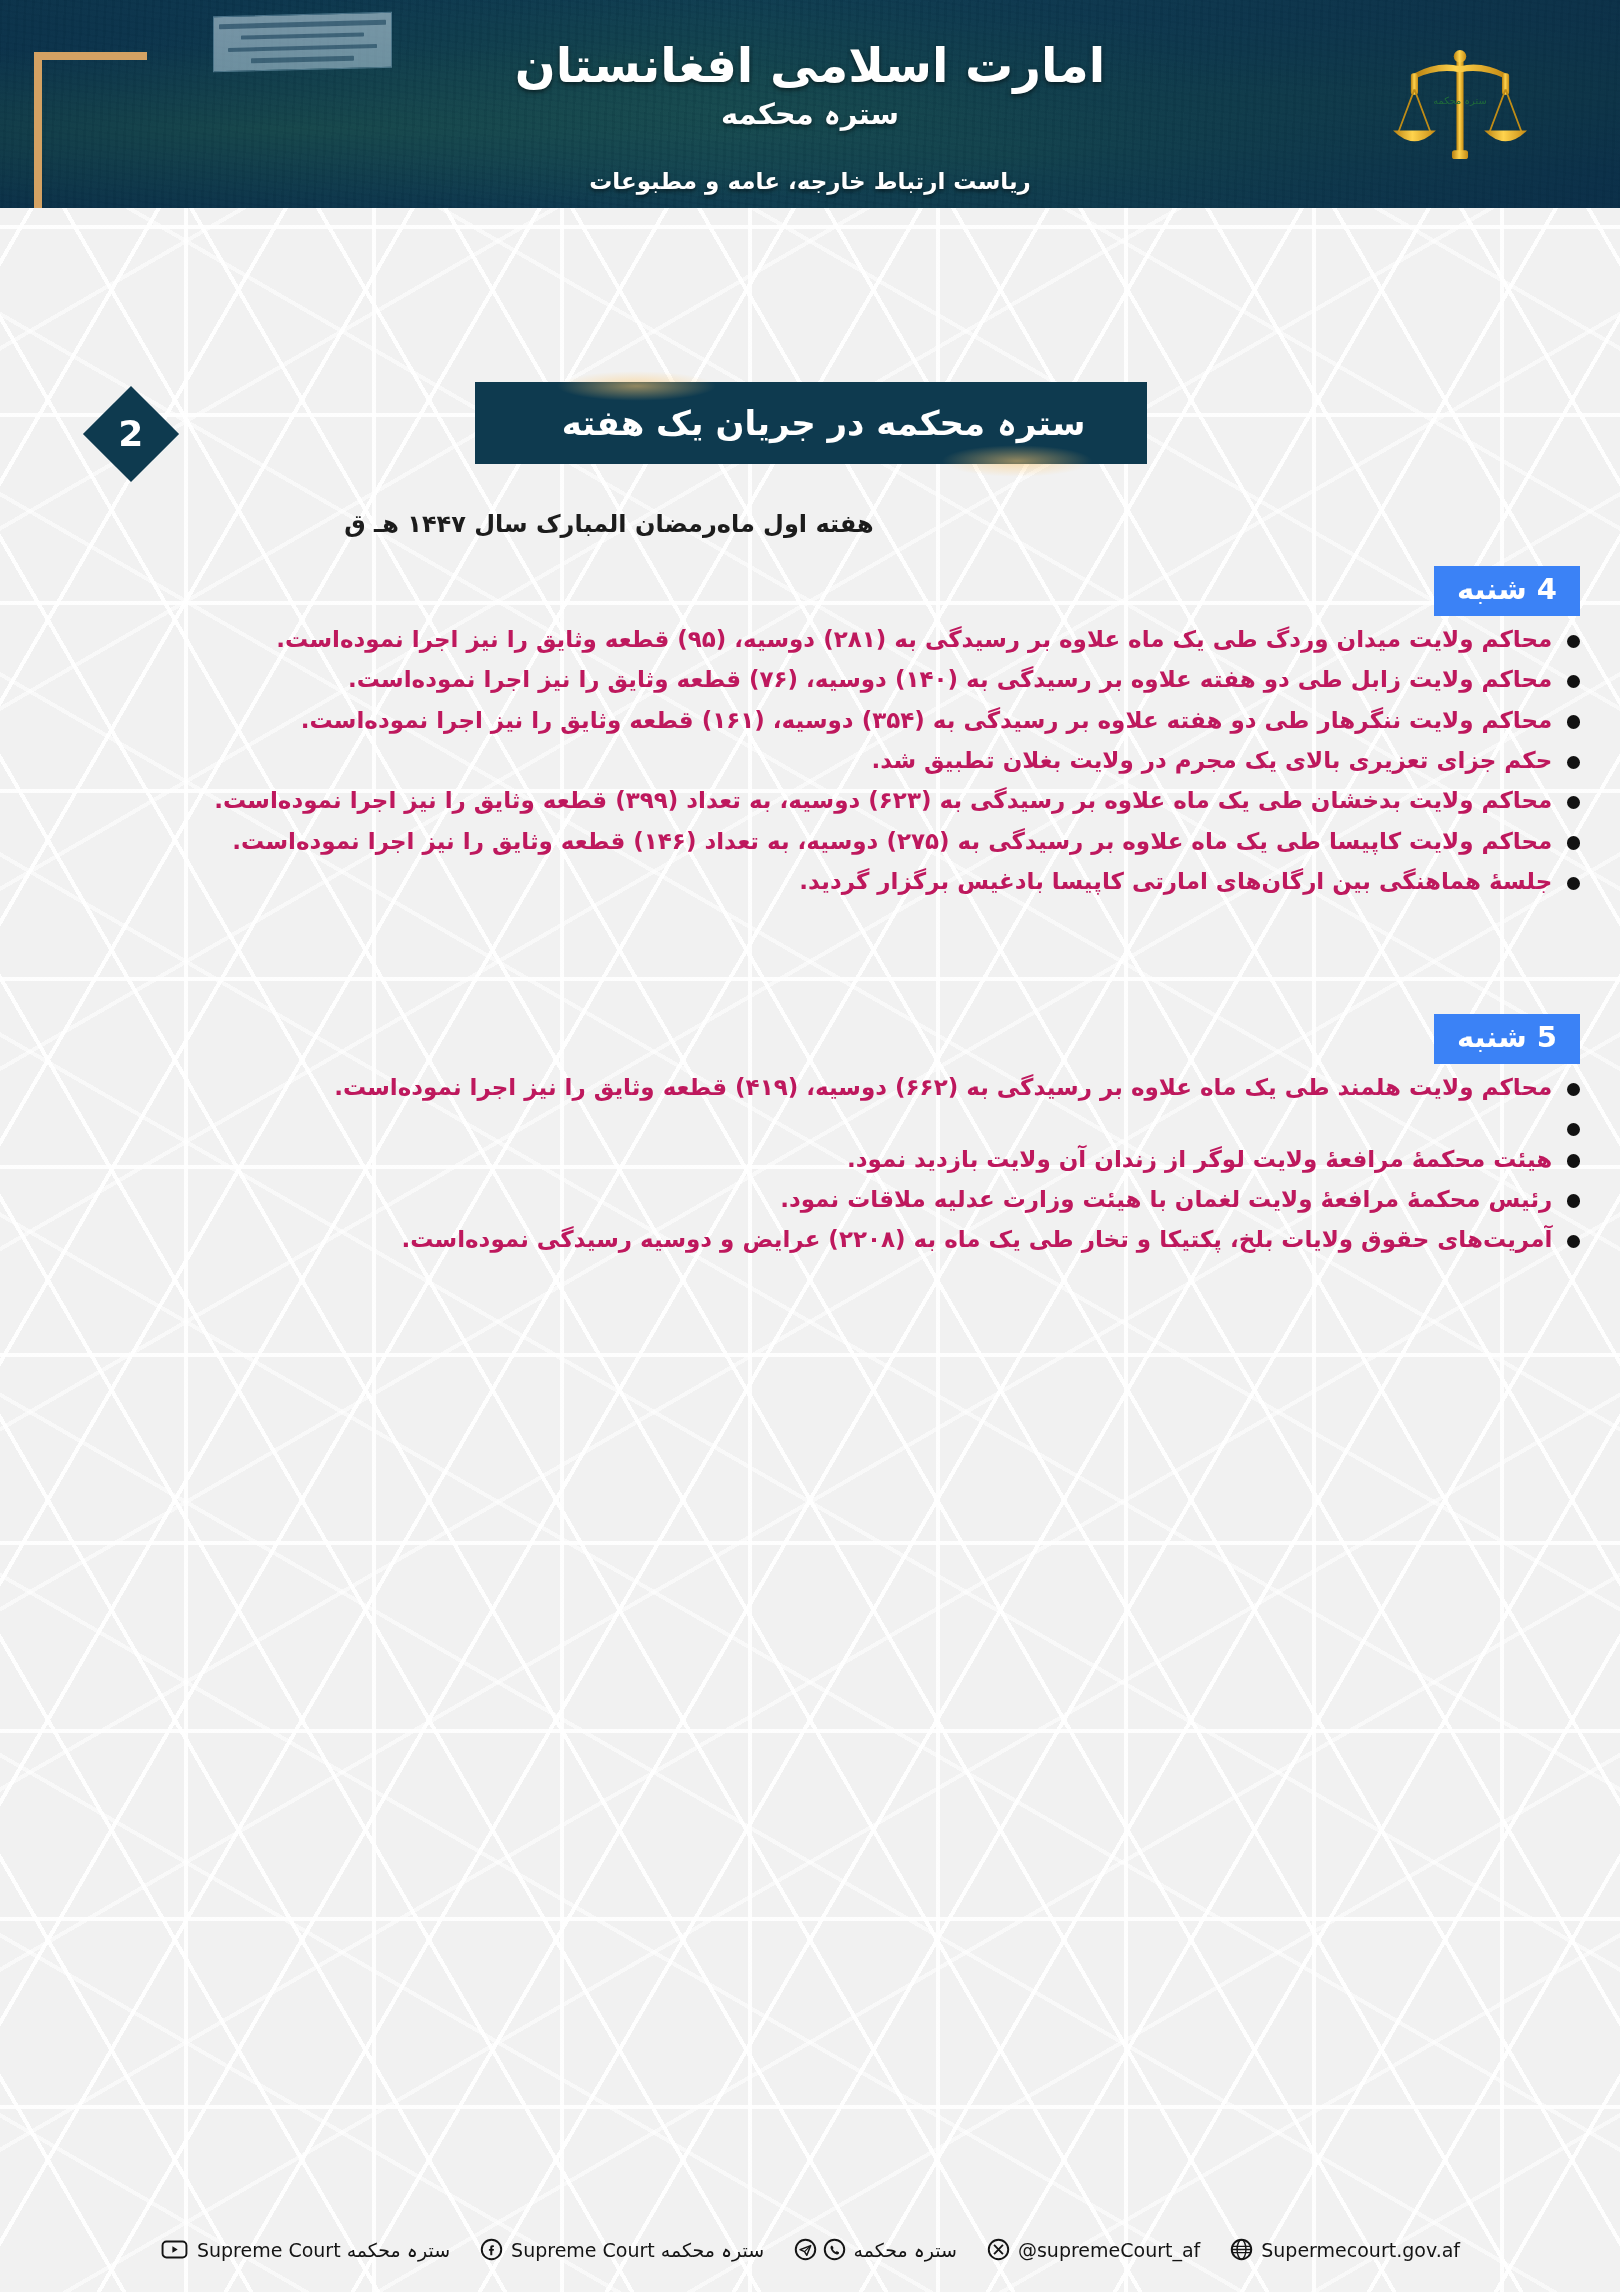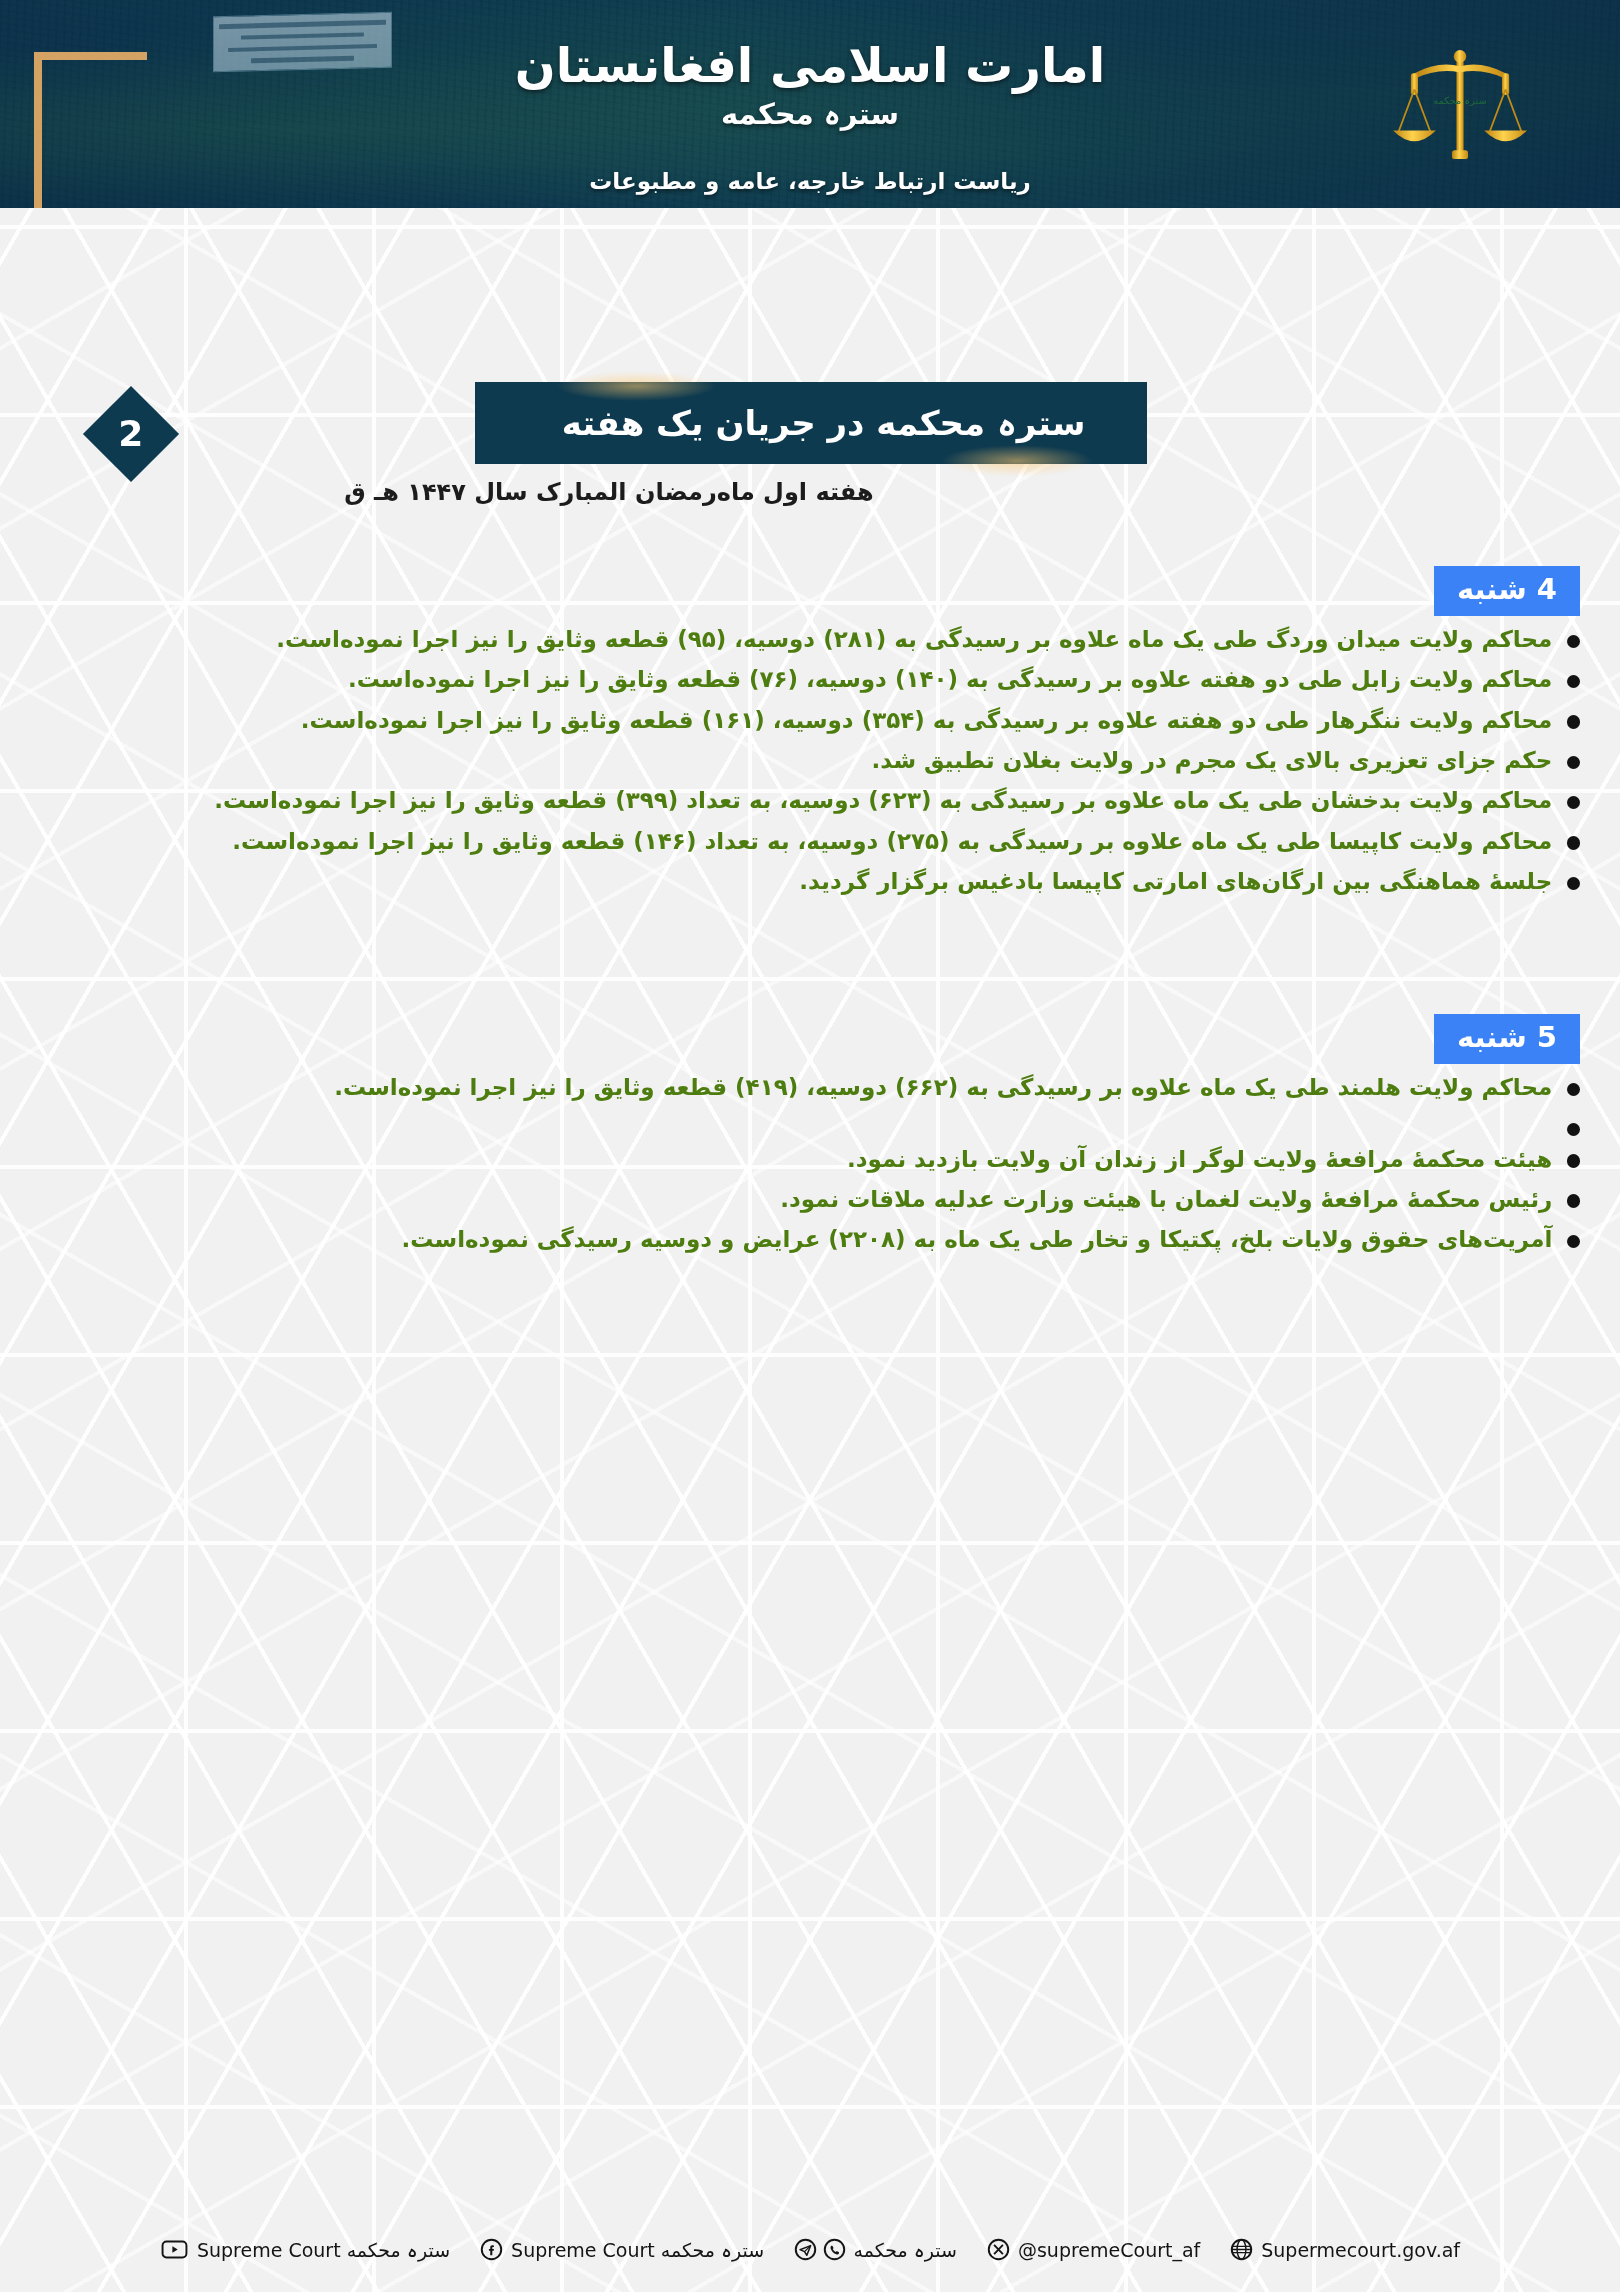--- a/index.html
+++ b/index.html
@@ -115,21 +115,21 @@
   .title-banner:after{
     content:""; position:absolute; bottom:-12.5px; right:54px; width:152px; height:32px;
     background:radial-gradient(ellipse at center, rgba(255,200,110,.55), rgba(255,200,110,0) 70%);
     pointer-events:none;
   }
   .title-banner span{
     color:#fff; font-size:34px; font-weight:700; letter-spacing:0.4px;
     position:relative; z-index:2;margin-left:25px;
   }
   .subtitle{
-    position:absolute; top:478px; left:0; width:1218px;
+    position:absolute; top:510px; left:0; width:1218px;
     text-align:center;
     font-size:24px; font-weight:700; color:#1c1c1c;
   }
   .badge-diamond{
     position:absolute; top:400px; left:97px;
     width:68px; height:68px; background:#0e3a4f;
     transform:rotate(45deg);
     display:flex; align-items:center; justify-content:center;
   }
   .badge-diamond span{
@@ -153,21 +153,21 @@
     display:flex; flex-direction:row; align-items:flex-start;
     justify-content:flex-start;
     margin-bottom:5.4px;
   }
   .bullets li .dot{
     flex:0 0 auto;
     width:13.4px; height:13.4px; border-radius:50%;
     background:#121212; margin-top:12.5px; margin-left:14.3px;
   }
   .bullets li .txt{
-    font-size:23px; font-weight:700; color:#4d7c0f;
+    font-size:23px; font-weight:700; color:#be185d;
     line-height:1.52; text-align:left;
   }
 
   
   .footer{
     position:absolute; left:0; bottom:32px; width:1620px;
     display:flex; flex-direction:row-reverse;
     align-items:center; justify-content:center; gap:30px;
     direction:ltr;
   }

